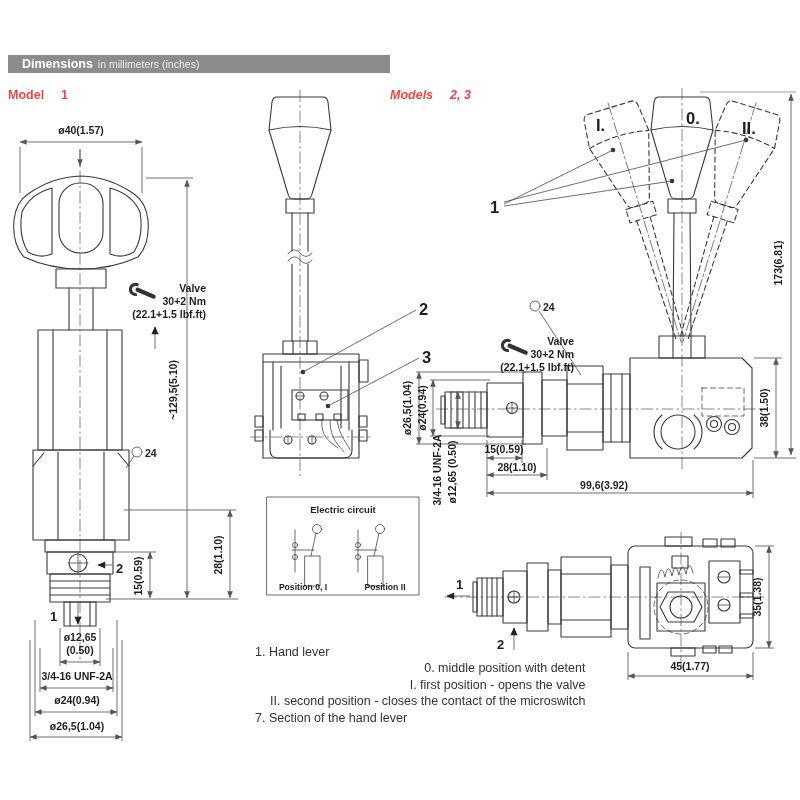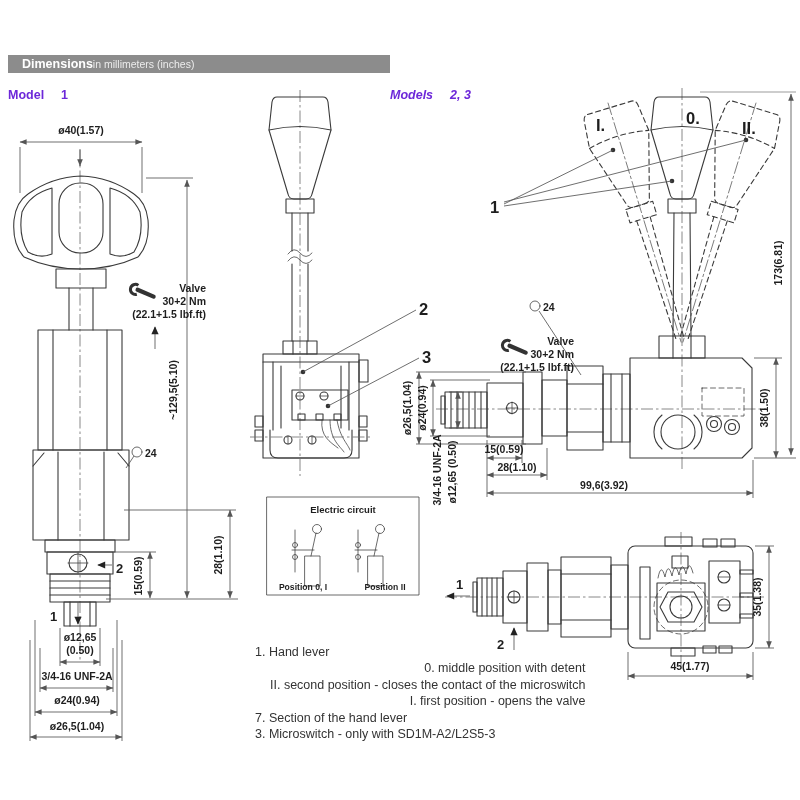--- a/index.html
+++ b/index.html
@@ -1,21 +1,21 @@
 <!DOCTYPE html>
 <html><head>
 <meta charset="utf-8">
 <style>
   html,body { margin:0; padding:0; background:#fff; }
   body { width:800px; height:800px; position:relative; font-family:"Liberation Sans", sans-serif; overflow:hidden; }
   .hdr { position:absolute; left:8px; top:55px; width:382px; height:18px; background:#8c8c8c; color:#fff;
          display:flex; align-items:center; padding-left:14px; box-sizing:border-box; }
   .hdr .ttl { font-size:12.5px; font-weight:700; }
-  .hdr .sub { font-size:10.5px; color:#ececec; }
-  .model-h { position:absolute; font-size:12.5px; font-weight:700; color:#6d28d9; }
+  .hdr .sub { font-size:10.5px; color:#ececec; margin-left:5px; }
+  .model-h { position:absolute; font-size:12.5px; font-weight:700; color:#ef4444; }
   #mh1 { left:8px; top:88px; } #mh23 { left:390px; top:88px;font-style:italic; }
   .model-h .val { margin-left:17px; }
   svg.draw { position:absolute; left:0; top:0; }
   .legend { position:absolute; left:255px; top:644px; font-size:12.5px; color:#333; line-height:16.4px; }
   .legend .ind { padding-left:15px;text-align:right; }
 
   .ln  { fill:none; stroke:#3a3a3a; stroke-width:1.1; stroke-linejoin:round; stroke-linecap:round; }
   .thin{ stroke-width:0.75; }
   .dim { fill:none; stroke:#555; stroke-width:0.85; }
   .cl  { fill:none; stroke:#6a6a6a; stroke-width:0.8; stroke-dasharray:12 3 2.5 3; }
@@ -450,17 +450,16 @@
         <line class="dim" x1="755" y1="648" x2="774" y2="648"></line>
       <line class="dim" x1="769" y1="546" x2="769" y2="648" marker-start="url(#ar)" marker-end="url(#ar)"></line>
       <text class="dimtxt mid" x="761" y="597" transform="rotate(-90 761 597)">35(1.38)</text>
     </g>
   </g>
 </svg>
 
 <div class="legend">
   <div>1. Hand lever</div>
   <div class="ind">0. middle position with detent</div>
+  <div class="ind">I. first position - opens the valve</div>
   <div class="ind">II. second position - closes the contact of the microswitch</div>
-  <div class="ind">I. first position - opens the valve</div>
   <div>7. Section of the hand lever</div>
-  <div>3. Microswitch - only with SD1M-A2/L2S5-3</div>
 </div>
 
 </body></html>

